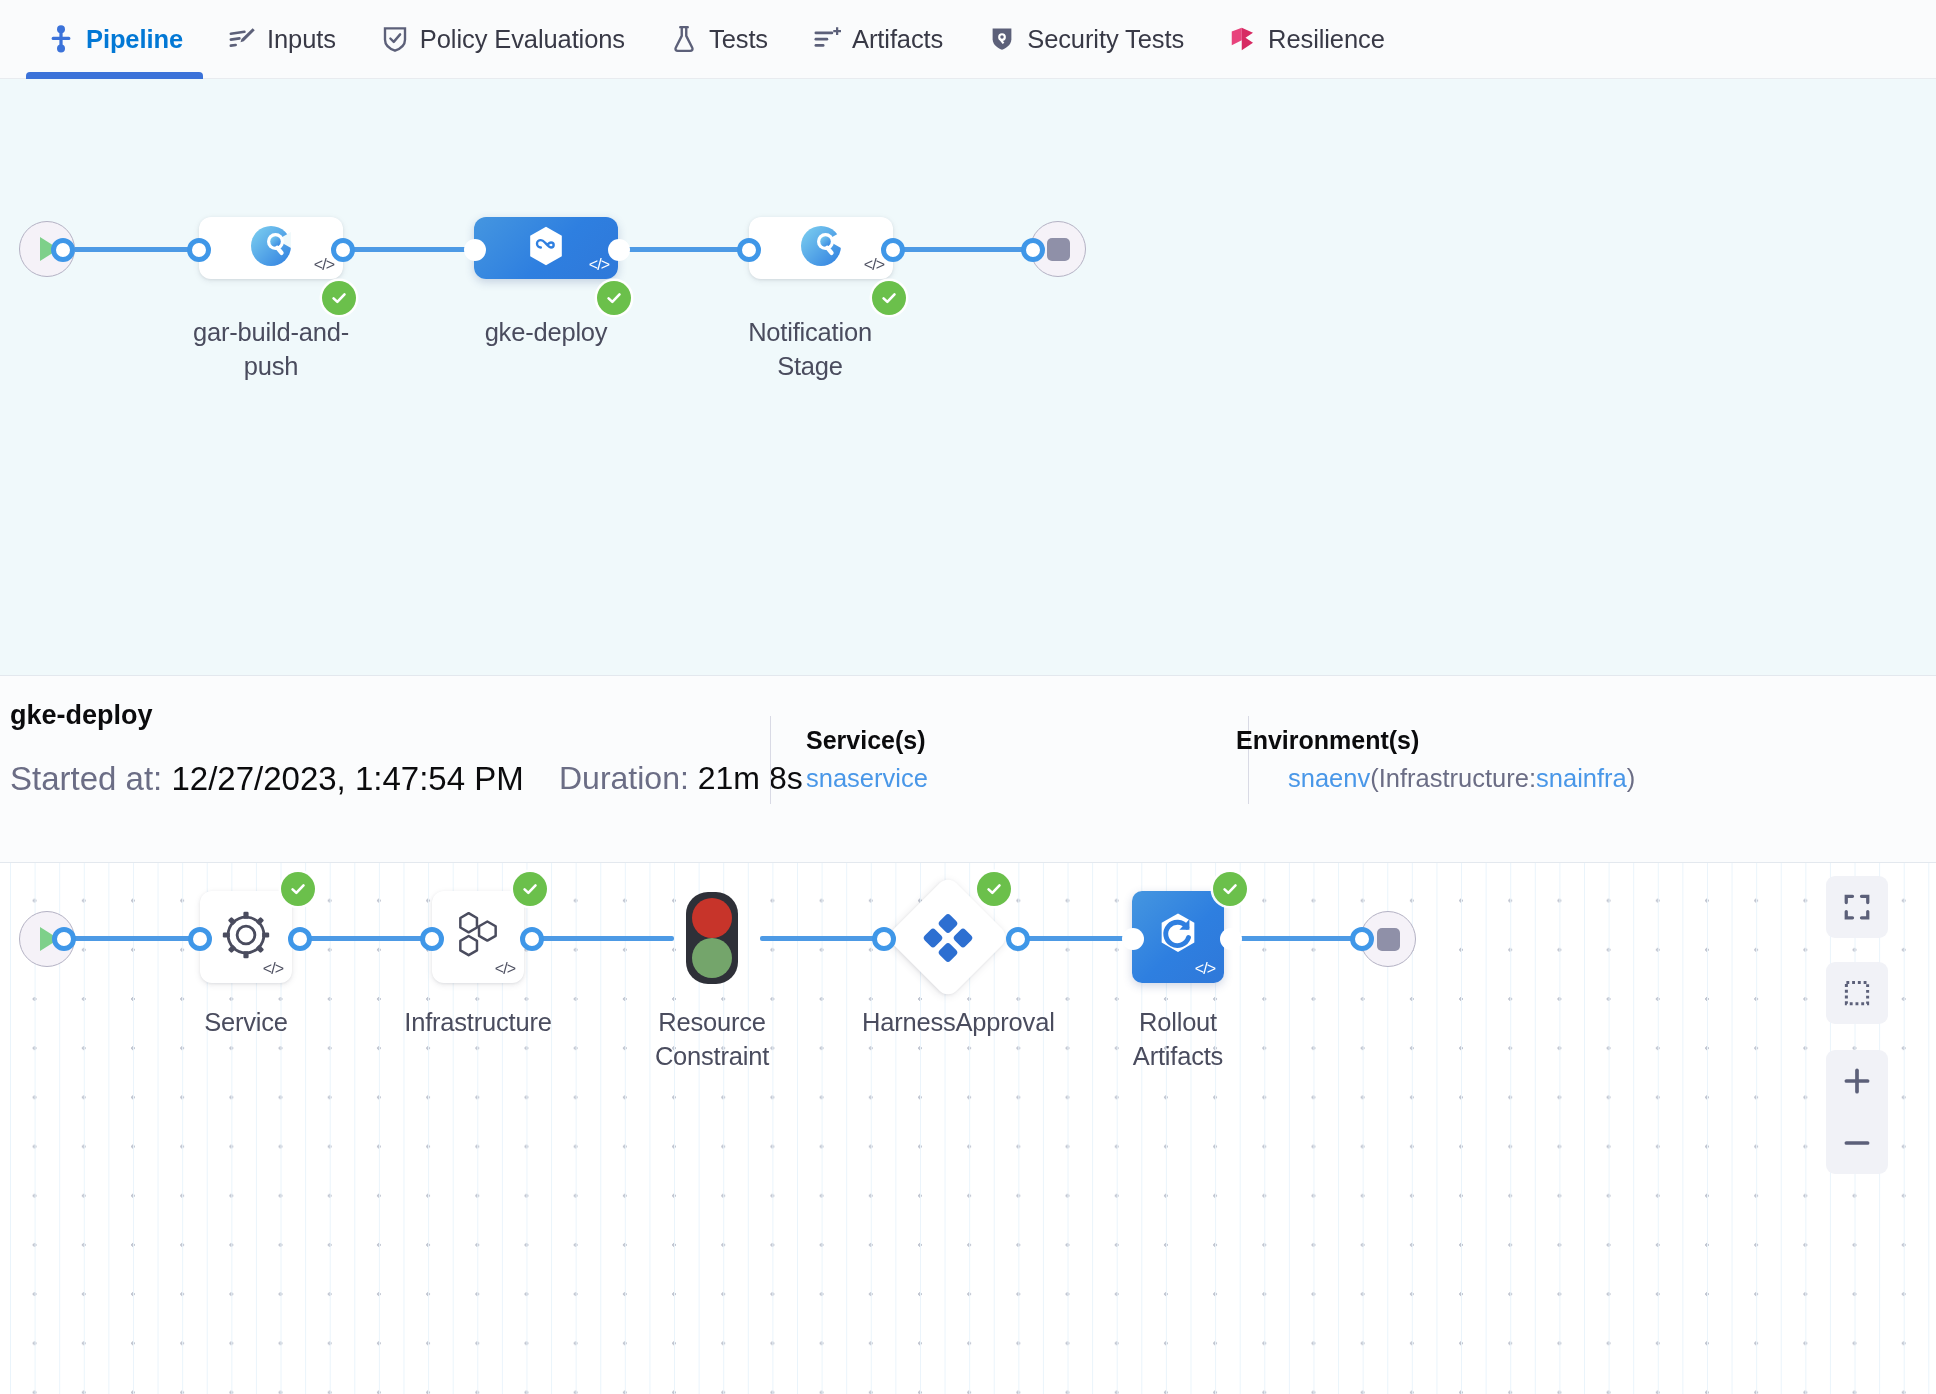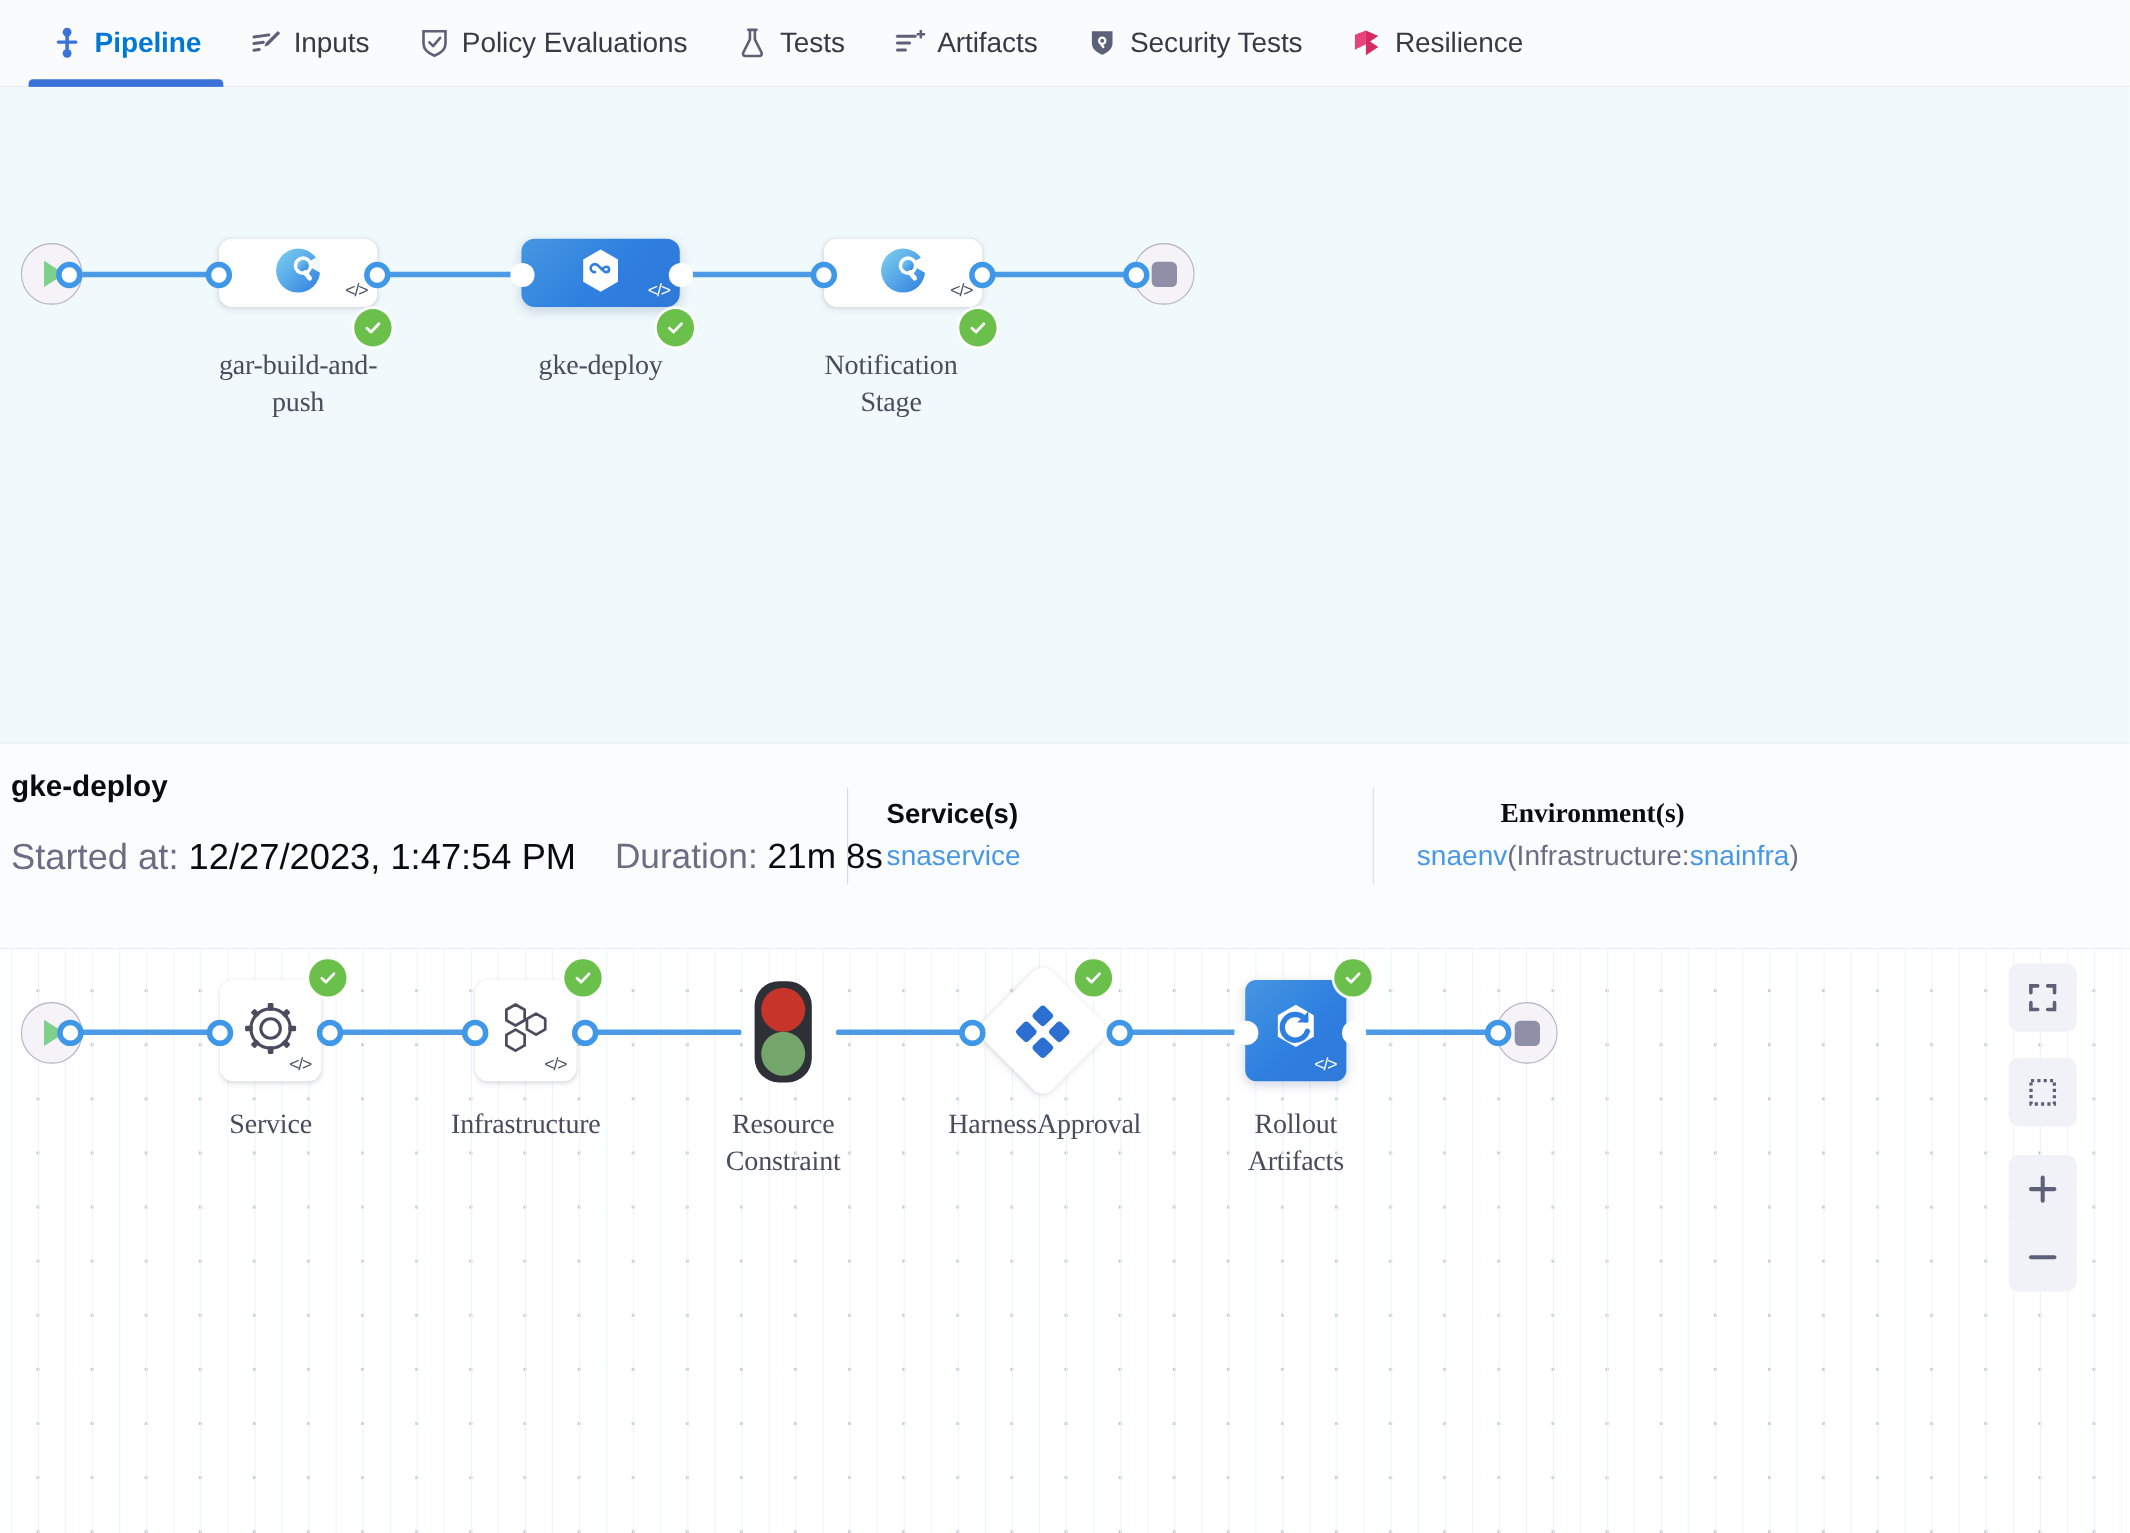--- a/index.html
+++ b/index.html
@@ -153,21 +153,20 @@
     width: 24px; height: 24px; border-radius: 50%;
     background: #ffffff; border: 5px solid #3f97e8;
   }
   .port.white-on-blue { border-color: #ffffff; background: #ffffff; border-width:0; width:22px; height:22px; }
 
   .nodelabel {
     position: absolute;
     font-size: 25.5px; color: #4a4c5e;
     text-align: center; line-height: 34px;
     letter-spacing: -0.2px;
-    font-family: Liberation Serif, serif;
   }
 
   
   .diamond {
     position: absolute;
     background: #ffffff;
     border-radius: 12px;
     transform: rotate(45deg);
     box-shadow: 0 2px 8px rgba(40,41,61,0.10), 0 1px 3px rgba(96,97,112,0.12);
   }
@@ -387,21 +386,21 @@
   <span class="lbl">Duration:</span>
   <span>21m 8s</span>
 </div>
 
 <div class="vdiv" style="left:770px;"></div>
 <div class="vdiv" style="left:1248px;"></div>
 
 <div class="col-head" style="left:806px; top:726px;">Service(s)</div>
 <div class="col-val" style="left:806px; top:764px;">snaservice</div>
 
-<div class="col-head" style="left:1364px; top:726px;font-family:Liberation Serif, serif;">Environment(s)</div>
+<div class="col-head" style="left:1236px; top:726px;">Environment(s)</div>
 <div class="col-val" style="left:1288px; top:764px;">
   <span>snaenv</span><span class="muted">(Infrastructure:</span><span>snainfra</span><span class="muted">)</span>
 </div>
 
 <div class="step-canvas">
 
   <div class="conn" style="left:62px; top:73px; width:180px;"></div>
   <div class="conn" style="left:294px; top:73px; width:180px;"></div>
   <div class="conn" style="left:526px; top:73px; width:148px;"></div>
   <div class="conn" style="left:760px; top:73px; width:132px;"></div>

